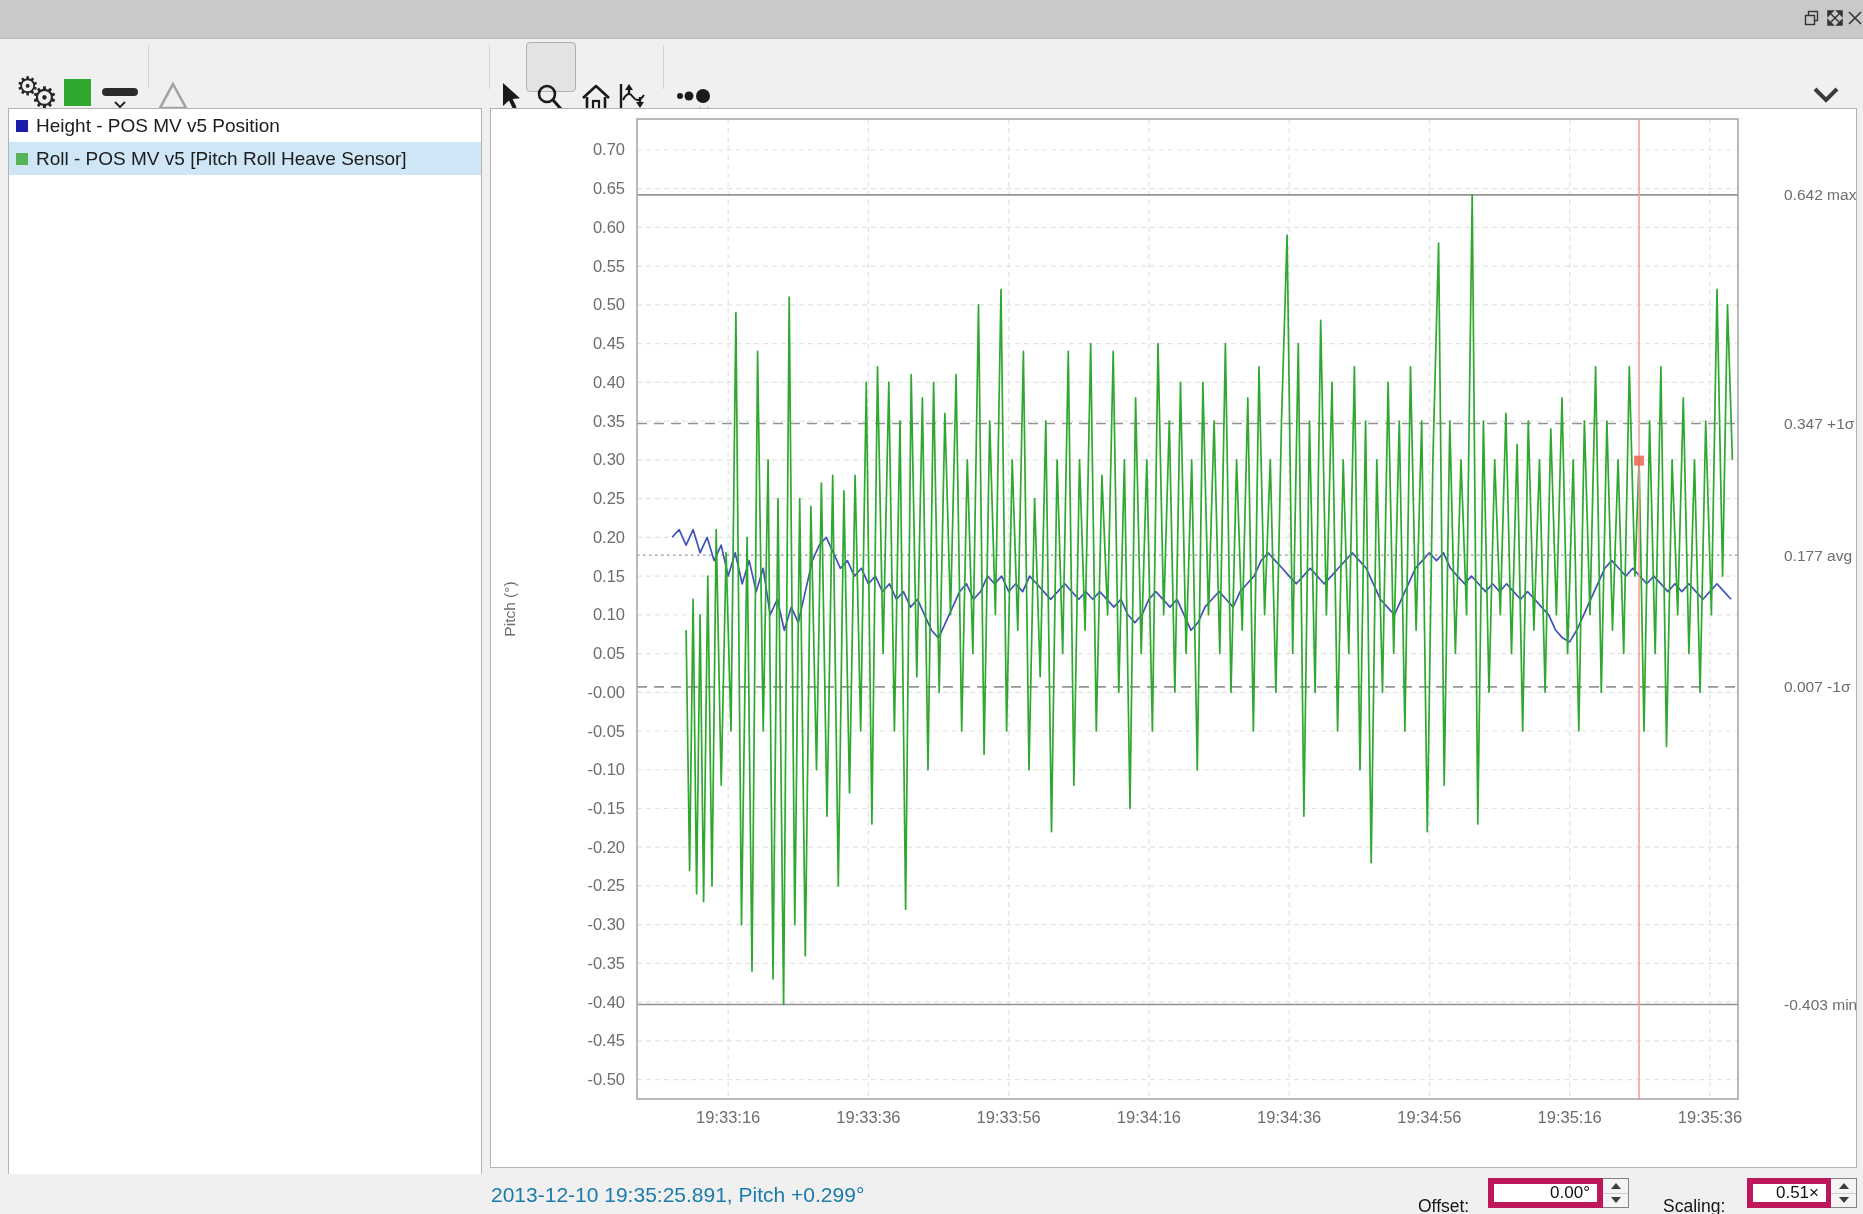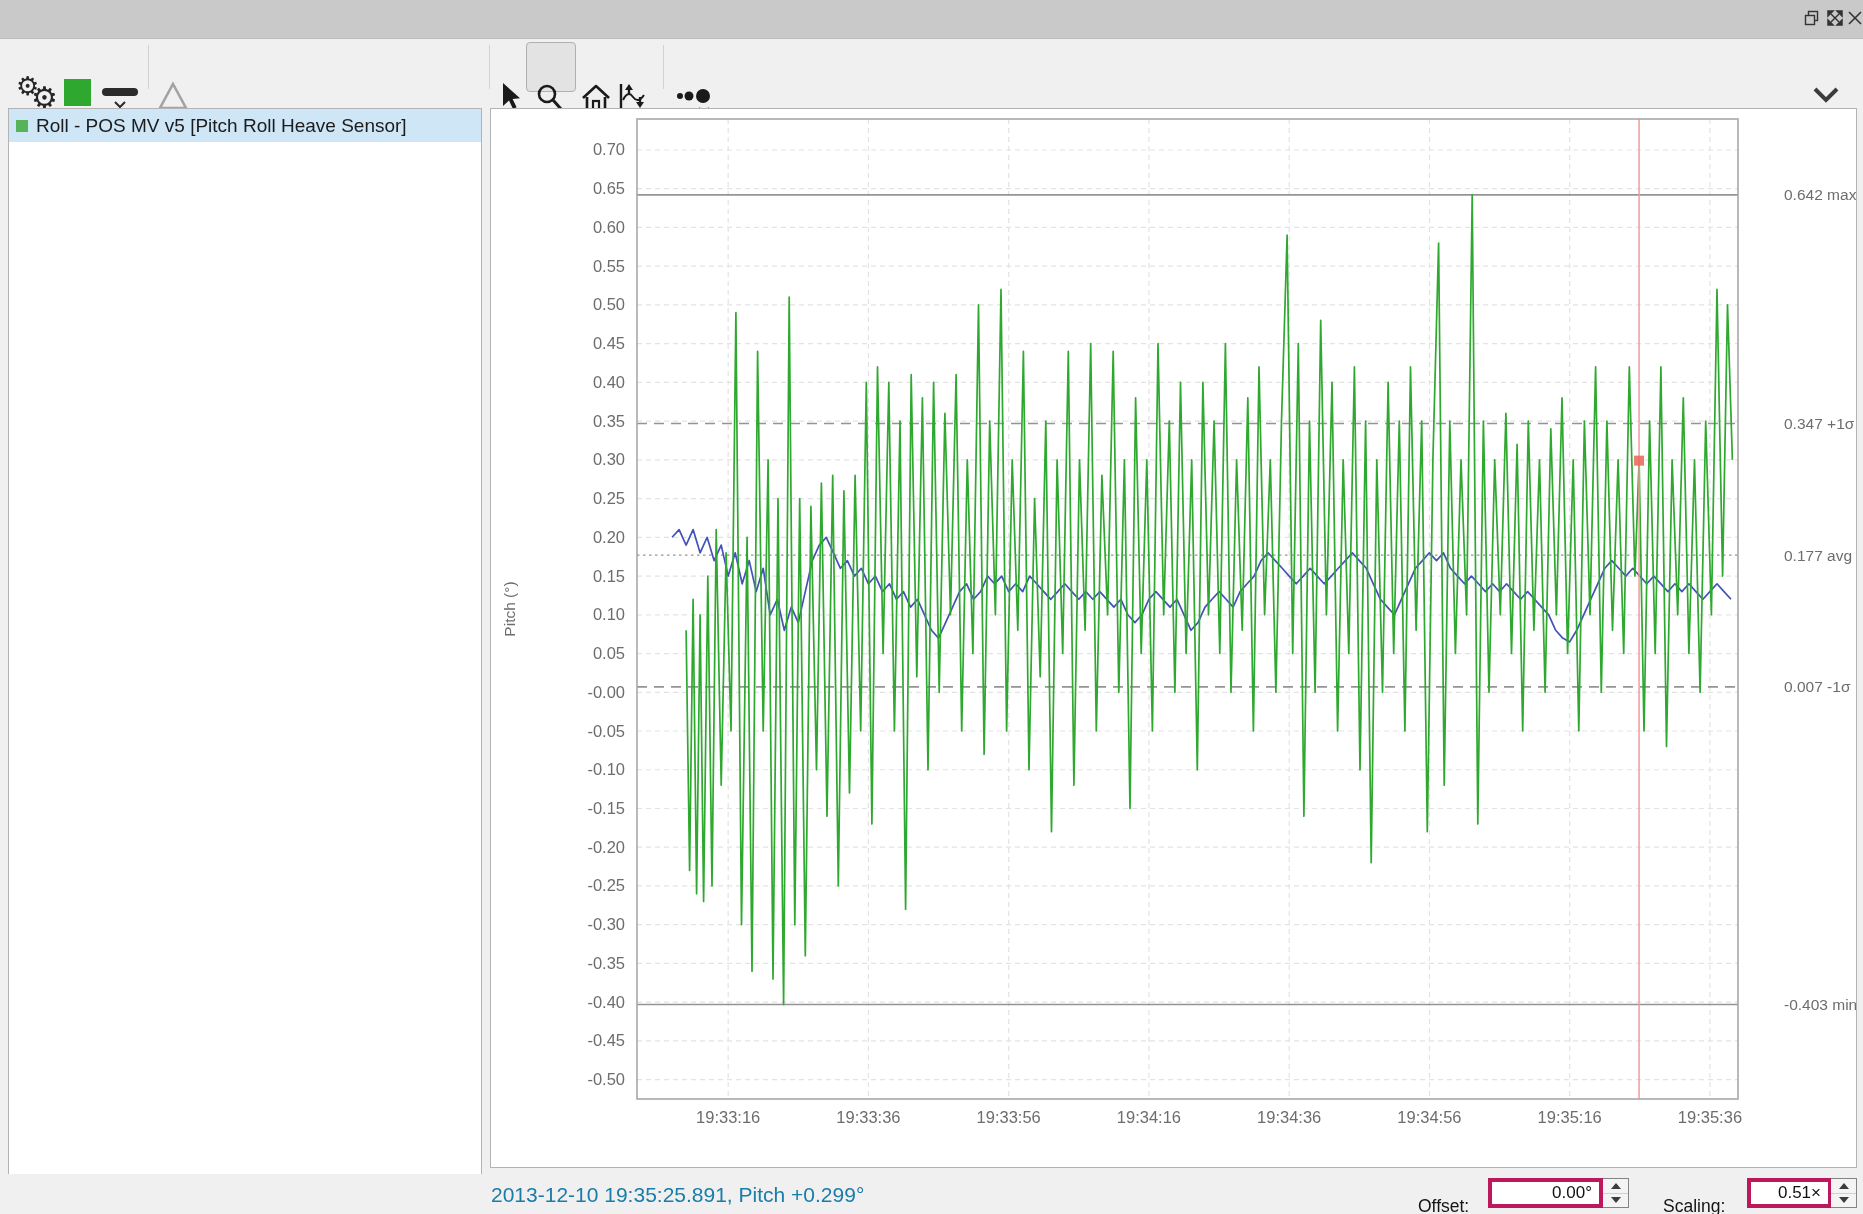--- a/index.html
+++ b/index.html
@@ -41,21 +41,21 @@
   .legend-sq{width:12px;height:12px;margin-right:8px;flex:0 0 auto;}
   .chartpanel{
     position:absolute;left:490px;top:108px;width:1367px;height:1060px;
     background:#fff;border:1px solid #b3b3b3;box-sizing:border-box;
   }
   
   .bottombar{position:absolute;left:0;top:1174px;width:1863px;height:40px;background:#f0f0f0;}
   .readout{position:absolute;left:491px;top:9px;font-size:21px;color:#1a7ca8;}
   .blabel{position:absolute;top:22px;font-size:17.5px;color:#141414;}
   .binput{
-    position:absolute;top:4px;height:30px;background:#fff;border:4px solid #be185d;
+    position:absolute;top:4px;height:30px;background:#fff;border:6px solid #be185d;
     box-sizing:border-box;font-size:17px;color:#111;text-align:right;
     padding:0 7px 0 0;font-family:"Liberation Sans",sans-serif;
   }
   .spin{position:absolute;top:4px;width:26px;height:30px;border:1px solid #848484;border-left:none;box-sizing:border-box;background:#f4f4f4;}
   .spin .up,.spin .dn{position:absolute;left:0;width:100%;height:50%;display:flex;align-items:center;justify-content:center;}
   .spin .up{top:0;border-bottom:1px solid #cfcfcf;}
   .spin .dn{bottom:0;}
   .tri-up{width:0;height:0;border-left:5px solid transparent;border-right:5px solid transparent;border-bottom:6px solid #3c3c3c;}
   .tri-dn{width:0;height:0;border-left:5px solid transparent;border-right:5px solid transparent;border-top:6px solid #3c3c3c;}
   svg text{font-family:"Liberation Sans",sans-serif;}
@@ -154,20 +154,24 @@
   </div>
   <div class="tbtn" style="left:1812px;top:48px;">
     <svg width="28" height="16" viewBox="0 0 28 16">
         <polyline points="3,2 14,13 25,2" fill="none" stroke="#3c3c3c" stroke-width="4"></polyline>
       </svg>
   </div>
 </div>
 
 <div class="sidebar">
   <div id="legend-list">
+      <div class="legend-row">
+        <span class="legend-sq" style="background: rgb(28, 28, 171);"></span>
+        <span>Height - POS MV v5 Position</span>
+      </div>
       <div class="legend-row selected">
         <span class="legend-sq" style="background: rgb(87, 179, 87);"></span>
         <span>Roll - POS MV v5 [Pitch Roll Heave Sensor]</span>
       </div>
     </div>
 </div>
 
 <div class="chartpanel">
   <svg id="chart" width="1365" height="1058">
       <defs>

